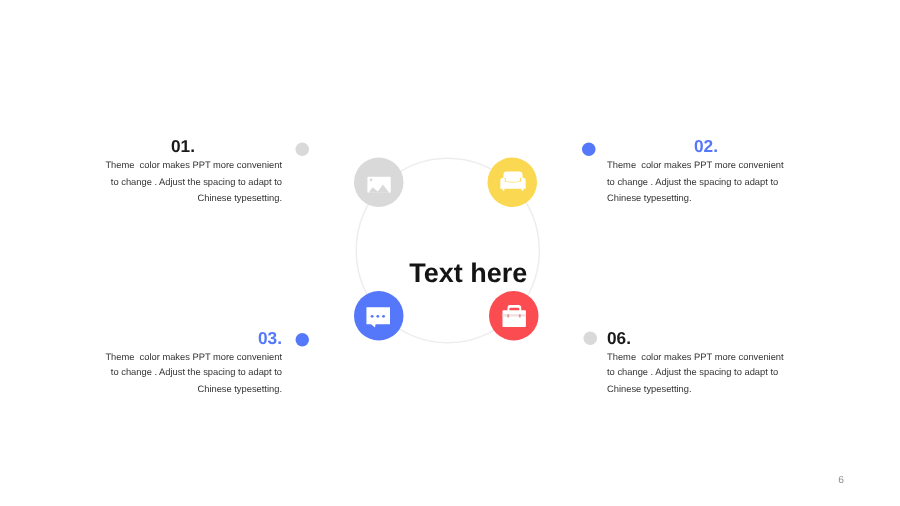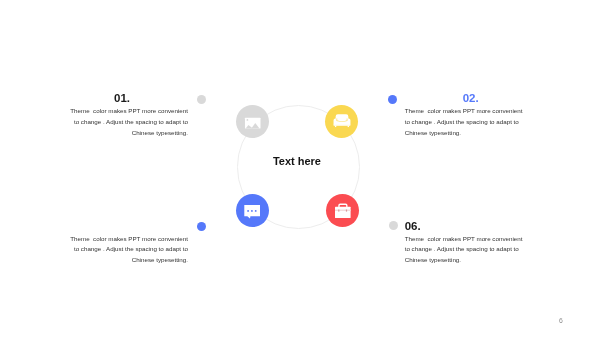--- a/index.html
+++ b/index.html
@@ -30,22 +30,22 @@
   .numwrap.bot {top:221.1px;}
   .bodytxt.top {top:106.2px;}
   .bodytxt.bot {top:233.8px;}
 
   .dot{position:absolute;border-radius:50%;width:9px;height:9px;}
   .dot-1{left:197.3px;top:95.2px;}
   .dot-2{left:388.3px;top:94.9px;}
   .dot-3{left:197.4px;top:221.5px;}
   .dot-4{left:388.6px;top:221.1px;}
 
-  .center-text{position:absolute;left:272.9px;top:155px;
-               font-weight:bold;font-size:11px;color:#141414;white-space:nowrap;}
+  .center-text{position:absolute;left:272.9px;top:172px;
+               font-weight:bold;font-size:18px;color:#141414;white-space:nowrap;}
   .pageno{position:absolute;left:558.9px;top:317.9px;font-size:6.8px;line-height:6.8px;color:#8d8d8d;}
 </style>
 </head>
 <body>
 
 <div class="slide" style="background-color: rgb(255, 255, 255);">
 
   <div class="ring" style="border-color: rgb(237, 237, 237);"></div>
 
   <div class="center-text">Text here</div>
@@ -105,20 +105,23 @@
   <div class="numwrap blk-right top">
     <div class="num" style="color: rgb(85, 120, 250);">02.</div>
   </div>
   <div class="bodytxt blk-right top" style="color: rgb(51, 51, 51);">
     <div>Theme  color makes PPT more convenient</div>
     <div>to change . Adjust the spacing to adapt to</div>
     <div>Chinese typesetting.</div>
   </div>
   <div class="dot dot-2" style="background-color: rgb(85, 120, 250);"></div>
 
+  <div class="numwrap blk-left bot">
+    <div class="num" style="color: rgb(85, 120, 250);">03.</div>
+  </div>
   <div class="bodytxt blk-left bot" style="color: rgb(51, 51, 51);">
     <div>Theme  color makes PPT more convenient</div>
     <div>to change . Adjust the spacing to adapt to</div>
     <div>Chinese typesetting.</div>
   </div>
   <div class="dot dot-3" style="background-color: rgb(85, 120, 250);"></div>
 
   <div class="numwrap blk-right bot">
     <div class="num" style="color: rgb(26, 26, 26);">06.</div>
   </div>

